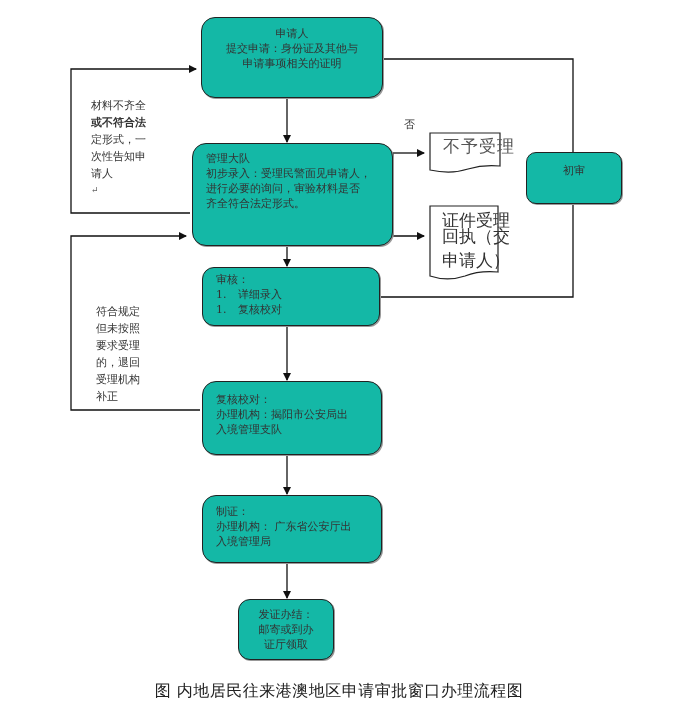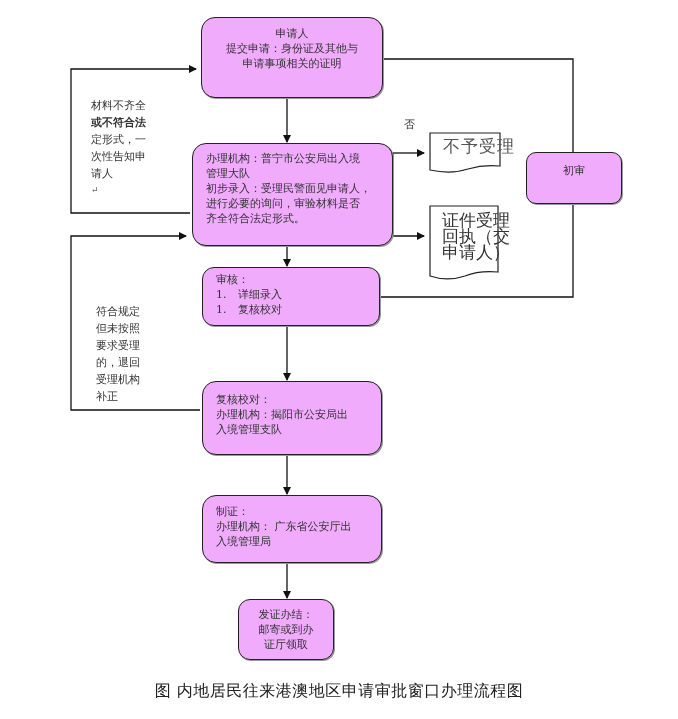--- a/index.html
+++ b/index.html
@@ -20,21 +20,21 @@
       left: 0;
       top: 0;
       width: 678px;
       height: 719px;
     }
     .node {
       position: absolute;
       box-sizing: border-box;
       border: 1.3px solid #222;
       border-radius: 14px;
-      background: #f0abfc;
+      background: #14b8a6;
       font-size: 11px;
       line-height: 15px;
       color: #333;
       box-shadow: 1px 1px 0 #999;
     }
     .node .line { display: block; white-space: nowrap; }
     .center { text-align: center; }
     .side-note {
       position: absolute;
       font-size: 11px;
@@ -111,35 +111,34 @@
   <path d="M430,206 L498,206 L498,272 C486,271 475,272 465,276 C453,280 442,280 430,276 Z" fill="#fff" stroke="#222" stroke-width="1.2"></path>
 </svg>
 
 <div class="node center" style="left:201px; top:17px; width:182px; height:81px; padding-top:8px;">
   <span class="line">申请人</span>
   <span class="line">提交申请：身份证及其他与</span>
   <span class="line">申请事项相关的证明</span>
 </div>
 
 <div class="node" style="left:192px; top:143px; width:201px; height:103px; padding:7px 0 0 13px;">
-  <span class="line">办理机构：普宁市公安局出入境</span>
   <span class="line">管理大队</span>
   <span class="line">初步录入：受理民警面见申请人，</span>
   <span class="line">进行必要的询问，审验材料是否</span>
   <span class="line">齐全符合法定形式。</span>
 </div>
 
 <div class="no-label" style="left:404px; top:117px;">否</div>
 
 <div class="doc-label" style="left:443px; top:138px; color:#555; letter-spacing:1px;">不予受理</div>
 
 <div class="doc-label" style="left:442px; top:212px;">
   <span class="line" style="display:block;">证件受理</span>
   <span class="line" style="display:block;">回执（交</span>
-  <span class="line" style="display:block;">申请人）</span>
+  <span class="line" style="display:block;margin-top:8px;">申请人）</span>
 </div>
 
 <div class="node center" style="left:526px; top:152px; width:96px; height:52px; padding-top:10px; border-radius:10px;">
   <span class="line">初审</span>
 </div>
 
 <div class="node" style="left:202px; top:267px; width:178px; height:59px; padding:4px 0 0 13px; border-radius:12px;">
   <span class="line">审核：</span>
   <span class="line">
     <span class="list-num">1.</span><span>详细录入</span>

